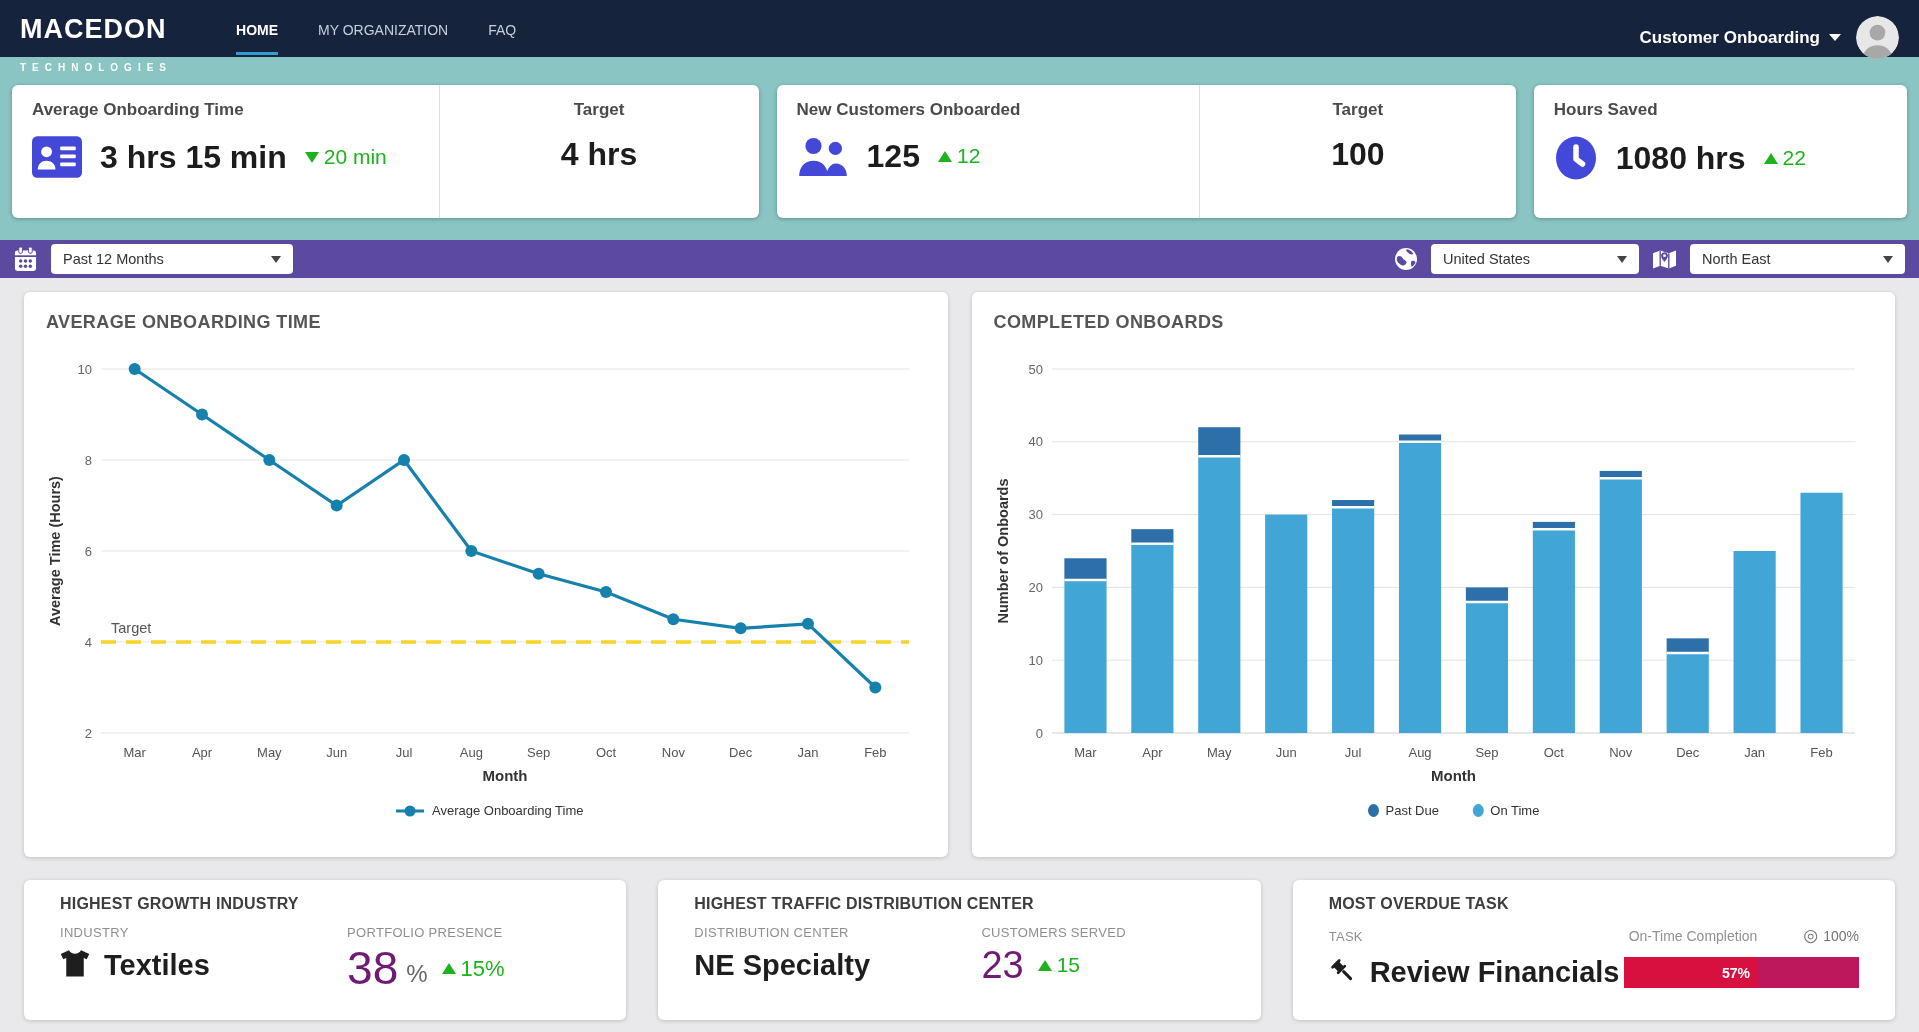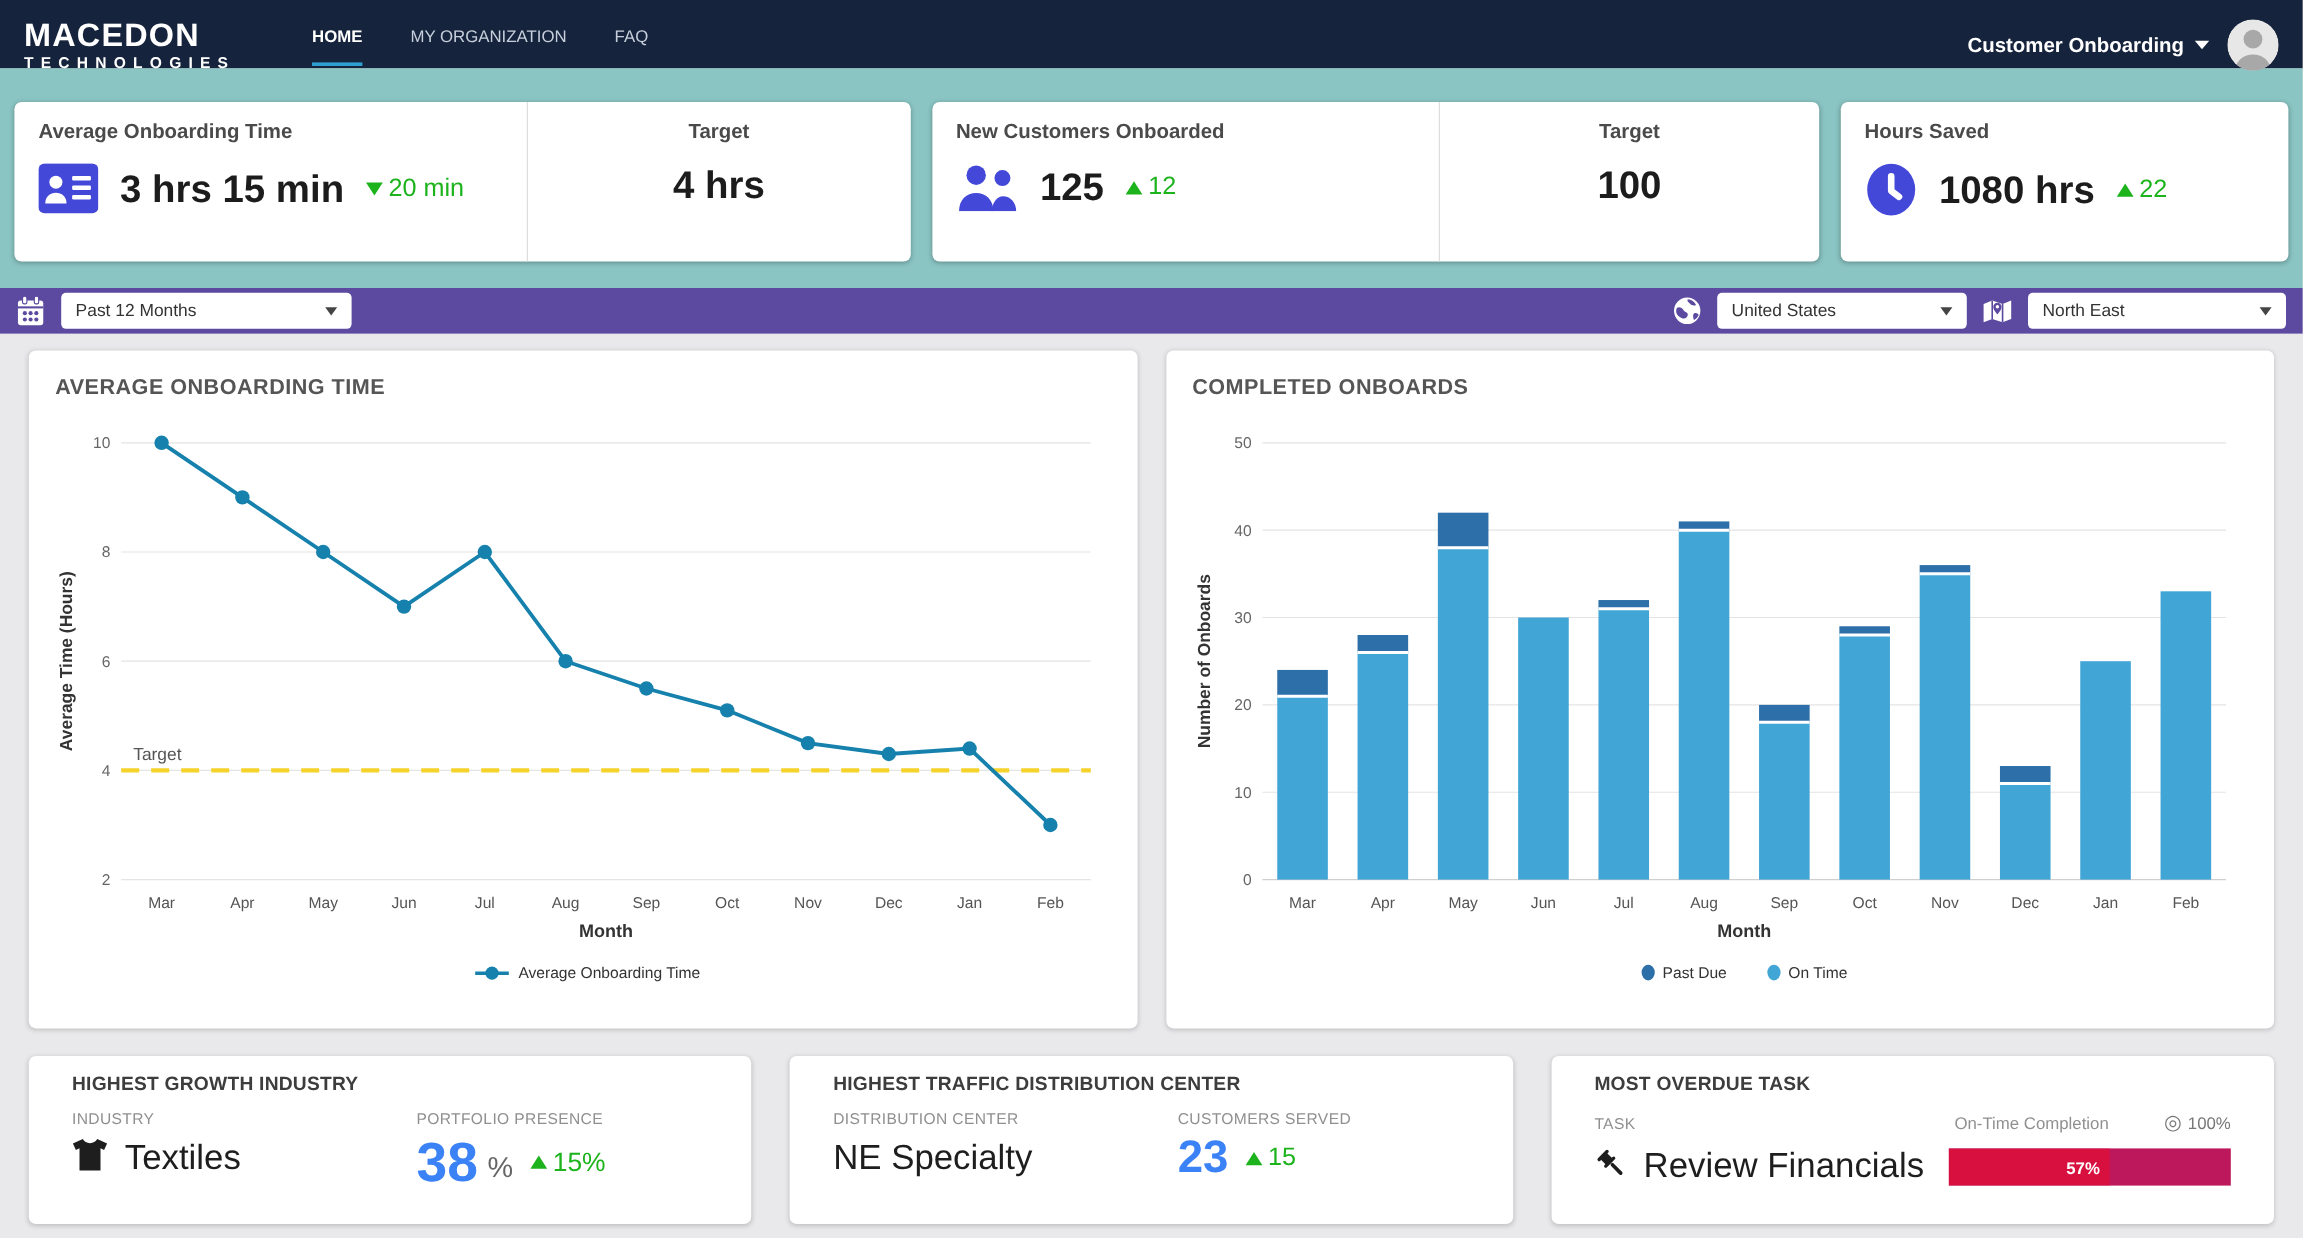--- a/index.html
+++ b/index.html
@@ -3,21 +3,21 @@
 <meta charset="utf-8">
 <style>
   * { box-sizing: border-box; margin: 0; padding: 0; }
   html,body { width:1919px; height:1032px; overflow:hidden;
     font-family:"Liberation Sans", sans-serif; background:#e9e9eb; }
 
   
   .nav { height:57px; background:#16233c; display:flex; align-items:flex-start; padding:16px 20px; }
   .brand { margin-right:64px; cursor:pointer; }
   .brand-top { color:#fff; font-size:27px; font-weight:800; letter-spacing:1px; line-height:1; }
-  .brand-bottom { color:#fff; font-size:13px; font-weight:600; letter-spacing:6px; margin-top:2px; }
+  .brand-bottom { color:#fff; font-size:10px; font-weight:600; letter-spacing:6px; margin-top:19px; }
   .nav-links { display:flex; gap:40px; align-items:center; height:100%; }
   .nav-link { color:#c6cfdb; font-size:14px; text-decoration:none; cursor:pointer;
     padding:19px 0 14px; border-bottom:3px solid transparent; }
   .nav-link.active { color:#fff; font-weight:700; border-bottom-color:#2f9fd0; }
   .nav-right { margin-left:auto; display:flex; align-items:center; gap:15px; }
   .context-switcher { display:flex; align-items:center; gap:9px; color:#fff;
     font-size:17px; font-weight:700; cursor:pointer; }
   .caret-down { width:0; height:0; border-left:6px solid transparent;
     border-right:6px solid transparent; border-top:7px solid #fff; }
   .avatar { width:43px; height:43px; border-radius:50%; overflow:hidden; cursor:pointer; }
@@ -62,22 +62,22 @@
   svg text { font-family:"Liberation Sans", sans-serif; }
 
   .bottom-row { display:flex; gap:32px; margin-top:23px; }
   .bottom-card { flex:1; background:#fff; border-radius:6px; box-shadow:0 1px 4px rgba(0,0,0,.18);
     height:140px; padding:15px 36px; }
   .bc-title { font-size:16px; font-weight:700; color:#3d3d3d; letter-spacing:.2px; }
   .bc-cols { display:flex; margin-top:12px; }
   .bc-col1 { flex:1.18; } .bc-col2 { flex:1; }
   .bc-label { font-size:13px; color:#8f8f8f; letter-spacing:.3px; }
   .bc-valrow { display:flex; align-items:center; gap:14px; margin-top:9px; }
-  .bc-value { font-size:29px; font-weight:400; color:#1e1e1e; white-space:nowrap; }
-  .big-num { font-size:46px; font-weight:700; color:#3b82f6; line-height:.85; }
+  .bc-value { font-size:29px; font-weight:700; color:#1e1e1e; white-space:nowrap; }
+  .big-num { font-size:46px; font-weight:400; color:#701a75; line-height:.85; }
   .pct-unit { font-size:24px; color:#666; align-self:flex-end; margin-left:-6px; }
   .delta.md { font-size:22px; }
 
   .task-head { display:flex; align-items:baseline; }
   .otc-label { margin-left:auto; font-size:14px; color:#909090; }
   .otc-target { margin-left:46px; font-size:14px; color:#777; display:flex; align-items:center; gap:5px; }
   .bullseye { font-size:17px; color:#777; }
   .task-row { display:flex; align-items:center; justify-content:space-between; margin-top:10px; }
   .task-name { display:flex; align-items:center; gap:13px; }
   .progress { width:235px; height:31px; background:#be185d; position:relative; overflow:hidden; }

